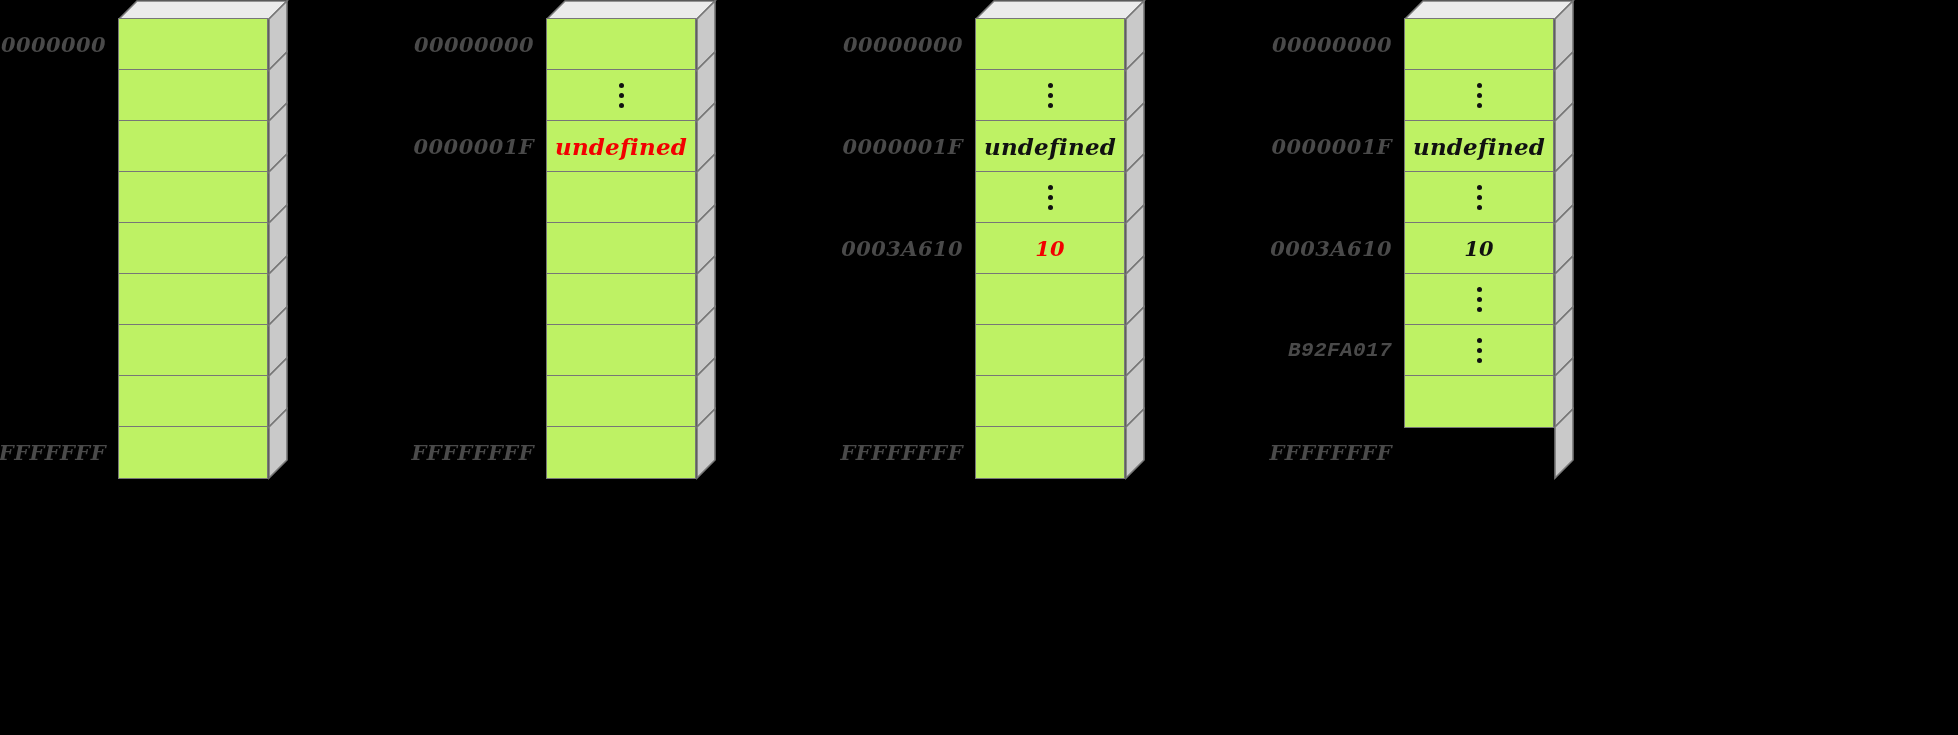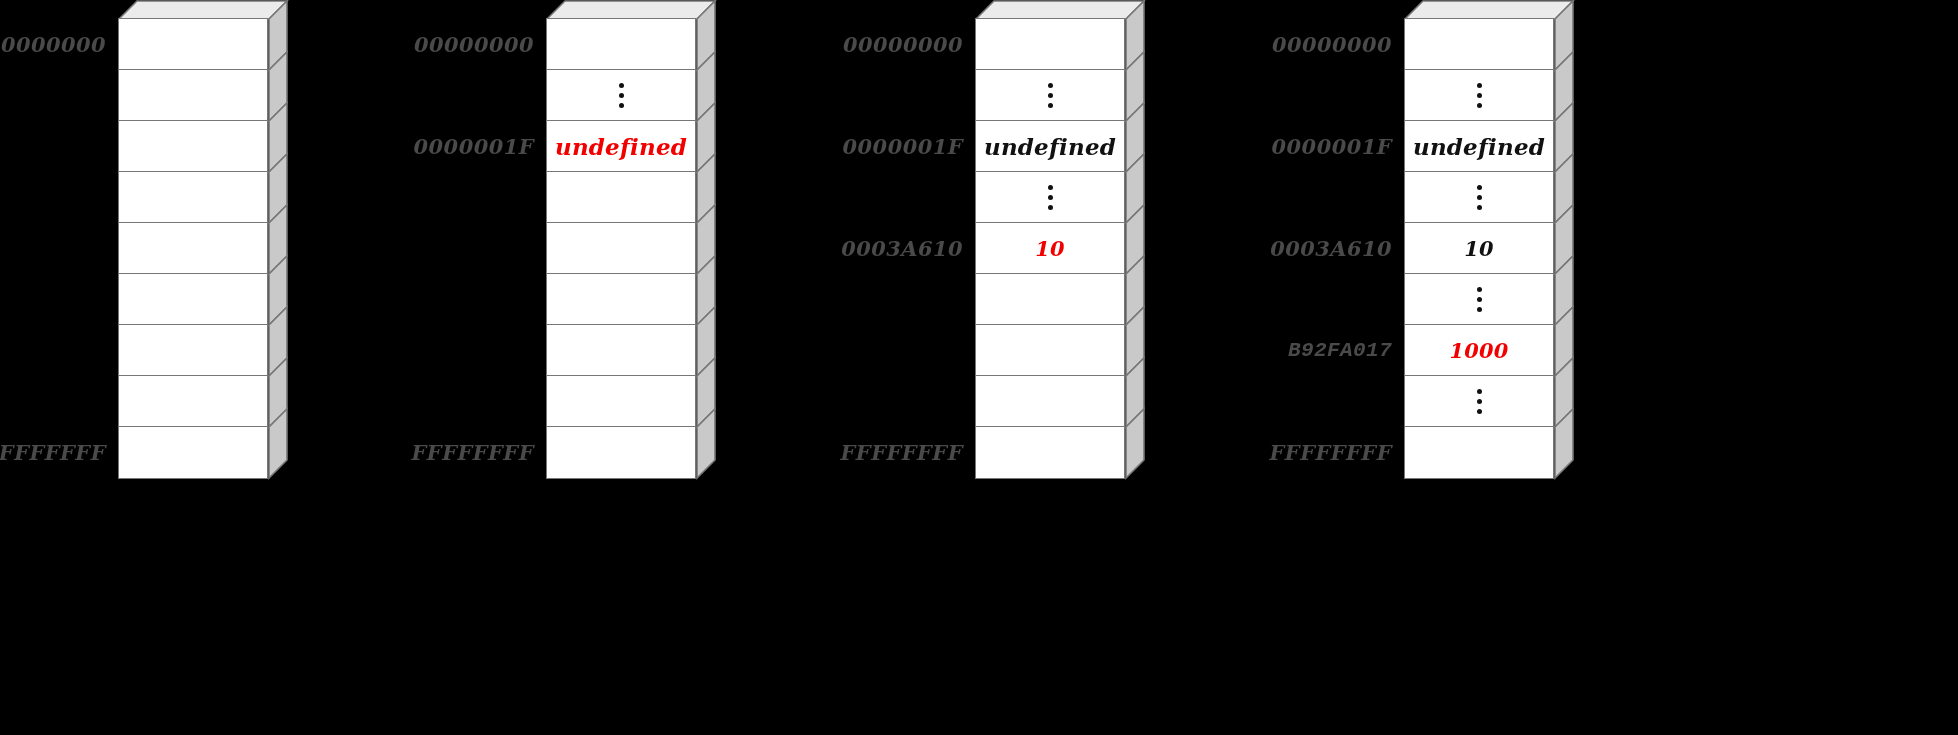--- a/index.html
+++ b/index.html
@@ -26,21 +26,21 @@
   }
 
   .cells{
     position:absolute;
     left:0;
     top:13px;
   }
   .cell{
     position:relative;
     box-sizing:border-box;
-    background:#ffffff;
+    background:#bef264;
     border:1.6px solid #777;
     border-bottom-width:1.6px;
     display:flex;
     align-items:center;
     justify-content:center;
     margin-top:-1.6px;
   }
   .cell:first-child{margin-top:0;}
 
   .cell-text{
@@ -228,23 +228,20 @@
           <span class="cell-text black" style="font-size: 21px;">10</span>
         </div>
         <div class="cell" style="width: 150px; height: 52.6px;">
           <span class="vdots">
             <i></i>
             <i></i>
             <i></i>
           </span>
         </div>
         <div class="cell" style="width: 150px; height: 52.6px;">
-          <span class="cell-text red" style="font-size: 21px;">1000</span>
-        </div>
-        <div class="cell" style="width: 150px; height: 52.6px;">
           <span class="vdots">
             <i></i>
             <i></i>
             <i></i>
           </span>
         </div>
         <div class="cell" style="width: 150px; height: 52.6px;"></div>
       </div>
       <div class="addr" style="top: 43.5px; left: -140px; width: 128px;">00000000</div>
       <div class="addr" style="top: 145.5px; left: -140px; width: 128px;">0000001F</div>

